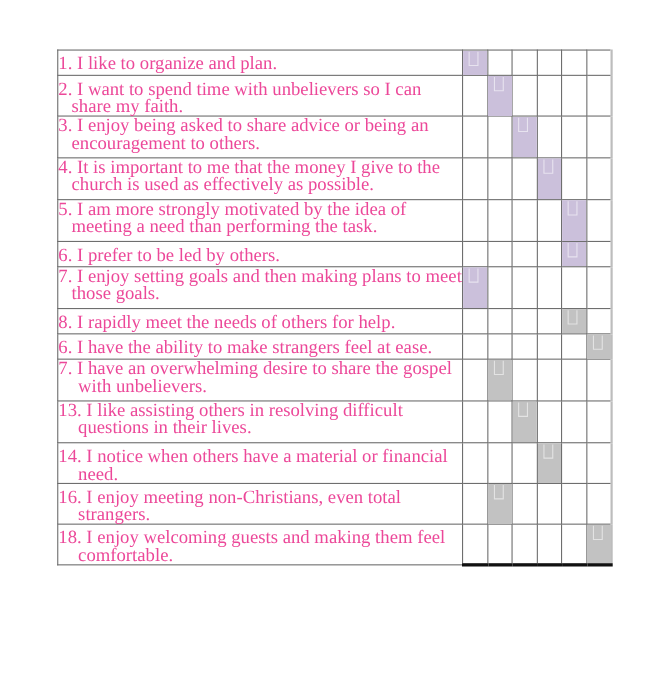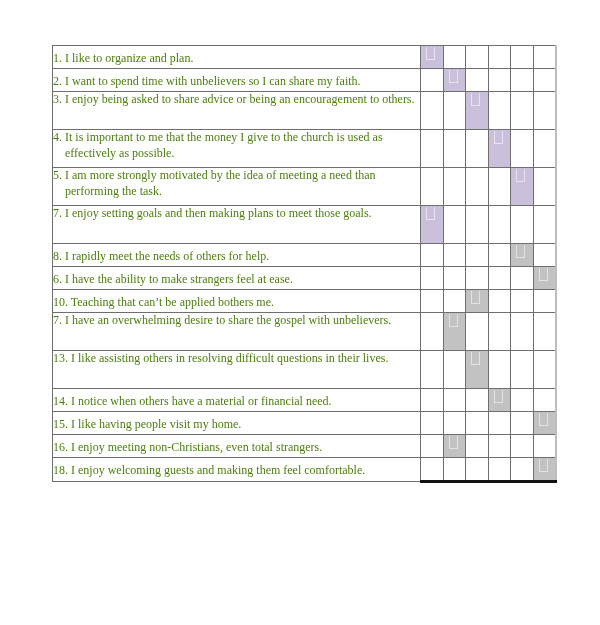--- a/index.html
+++ b/index.html
@@ -3,22 +3,22 @@
   <meta charset="utf-8">
   <style>
     html, body { margin: 0; padding: 0; background: #ffffff; }
     body { width: 600px; height: 625px; position: relative; overflow: hidden; }
     .sheet { position: absolute; left: 52px; top: 45px; width: 497px; }
     table.survey {
       border-collapse: collapse;
       table-layout: fixed;
       width: 497px;
       font-family: "Liberation Serif", serif;
-      font-size: 12px;
-      color: #4d7c0f;
+      font-size: 17px;
+      color: #ec4899;
     }
     table.survey td {
       border: 1px solid #6e6e6e;
       padding: 0;
       vertical-align: top;
     }
     td.q {
       width: 368px;
       border-left: 1px solid #8a8a8a;
       padding: 2px 4px 0 6px;
@@ -107,20 +107,33 @@
           </td>
           <td class="c"></td>
           <td class="c"></td>
           <td class="c"></td>
           <td class="c"></td>
           <td class="c purple">
             <span class="mark"></span>
           </td>
           <td class="c last"></td>
         </tr>
+        <tr class="h1">
+          <td class="q">
+            <span class="txt">6. I prefer to be led by others.</span>
+          </td>
+          <td class="c"></td>
+          <td class="c"></td>
+          <td class="c"></td>
+          <td class="c"></td>
+          <td class="c purple">
+            <span class="mark"></span>
+          </td>
+          <td class="c last"></td>
+        </tr>
         <tr class="h2">
           <td class="q">
             <span class="txt">7. I enjoy setting goals and then making plans to meet those goals.</span>
           </td>
           <td class="c purple">
             <span class="mark"></span>
           </td>
           <td class="c"></td>
           <td class="c"></td>
           <td class="c"></td>
@@ -146,33 +159,20 @@
           </td>
           <td class="c"></td>
           <td class="c"></td>
           <td class="c"></td>
           <td class="c"></td>
           <td class="c"></td>
           <td class="c last gray">
             <span class="mark"></span>
           </td>
         </tr>
-        <tr class="h1">
-          <td class="q w2">
-            <span class="txt">10. Teaching that can’t be applied bothers me.</span>
-          </td>
-          <td class="c"></td>
-          <td class="c"></td>
-          <td class="c gray">
-            <span class="mark"></span>
-          </td>
-          <td class="c"></td>
-          <td class="c"></td>
-          <td class="c last"></td>
-        </tr>
         <tr class="h2">
           <td class="q w2">
             <span class="txt">7. I have an overwhelming desire to share the gospel with unbelievers.</span>
           </td>
           <td class="c"></td>
           <td class="c gray">
             <span class="mark"></span>
           </td>
           <td class="c"></td>
           <td class="c"></td>
@@ -197,33 +197,20 @@
             <span class="txt">14. I notice when others have a material or financial need.</span>
           </td>
           <td class="c"></td>
           <td class="c"></td>
           <td class="c"></td>
           <td class="c gray">
             <span class="mark"></span>
           </td>
           <td class="c"></td>
           <td class="c last"></td>
-        </tr>
-        <tr class="h1">
-          <td class="q w2">
-            <span class="txt">15. I like having people visit my home.</span>
-          </td>
-          <td class="c"></td>
-          <td class="c"></td>
-          <td class="c"></td>
-          <td class="c"></td>
-          <td class="c"></td>
-          <td class="c last gray">
-            <span class="mark"></span>
-          </td>
         </tr>
         <tr class="h1">
           <td class="q w2">
             <span class="txt">16. I enjoy meeting non-Christians, even total strangers.</span>
           </td>
           <td class="c"></td>
           <td class="c gray">
             <span class="mark"></span>
           </td>
           <td class="c"></td>

